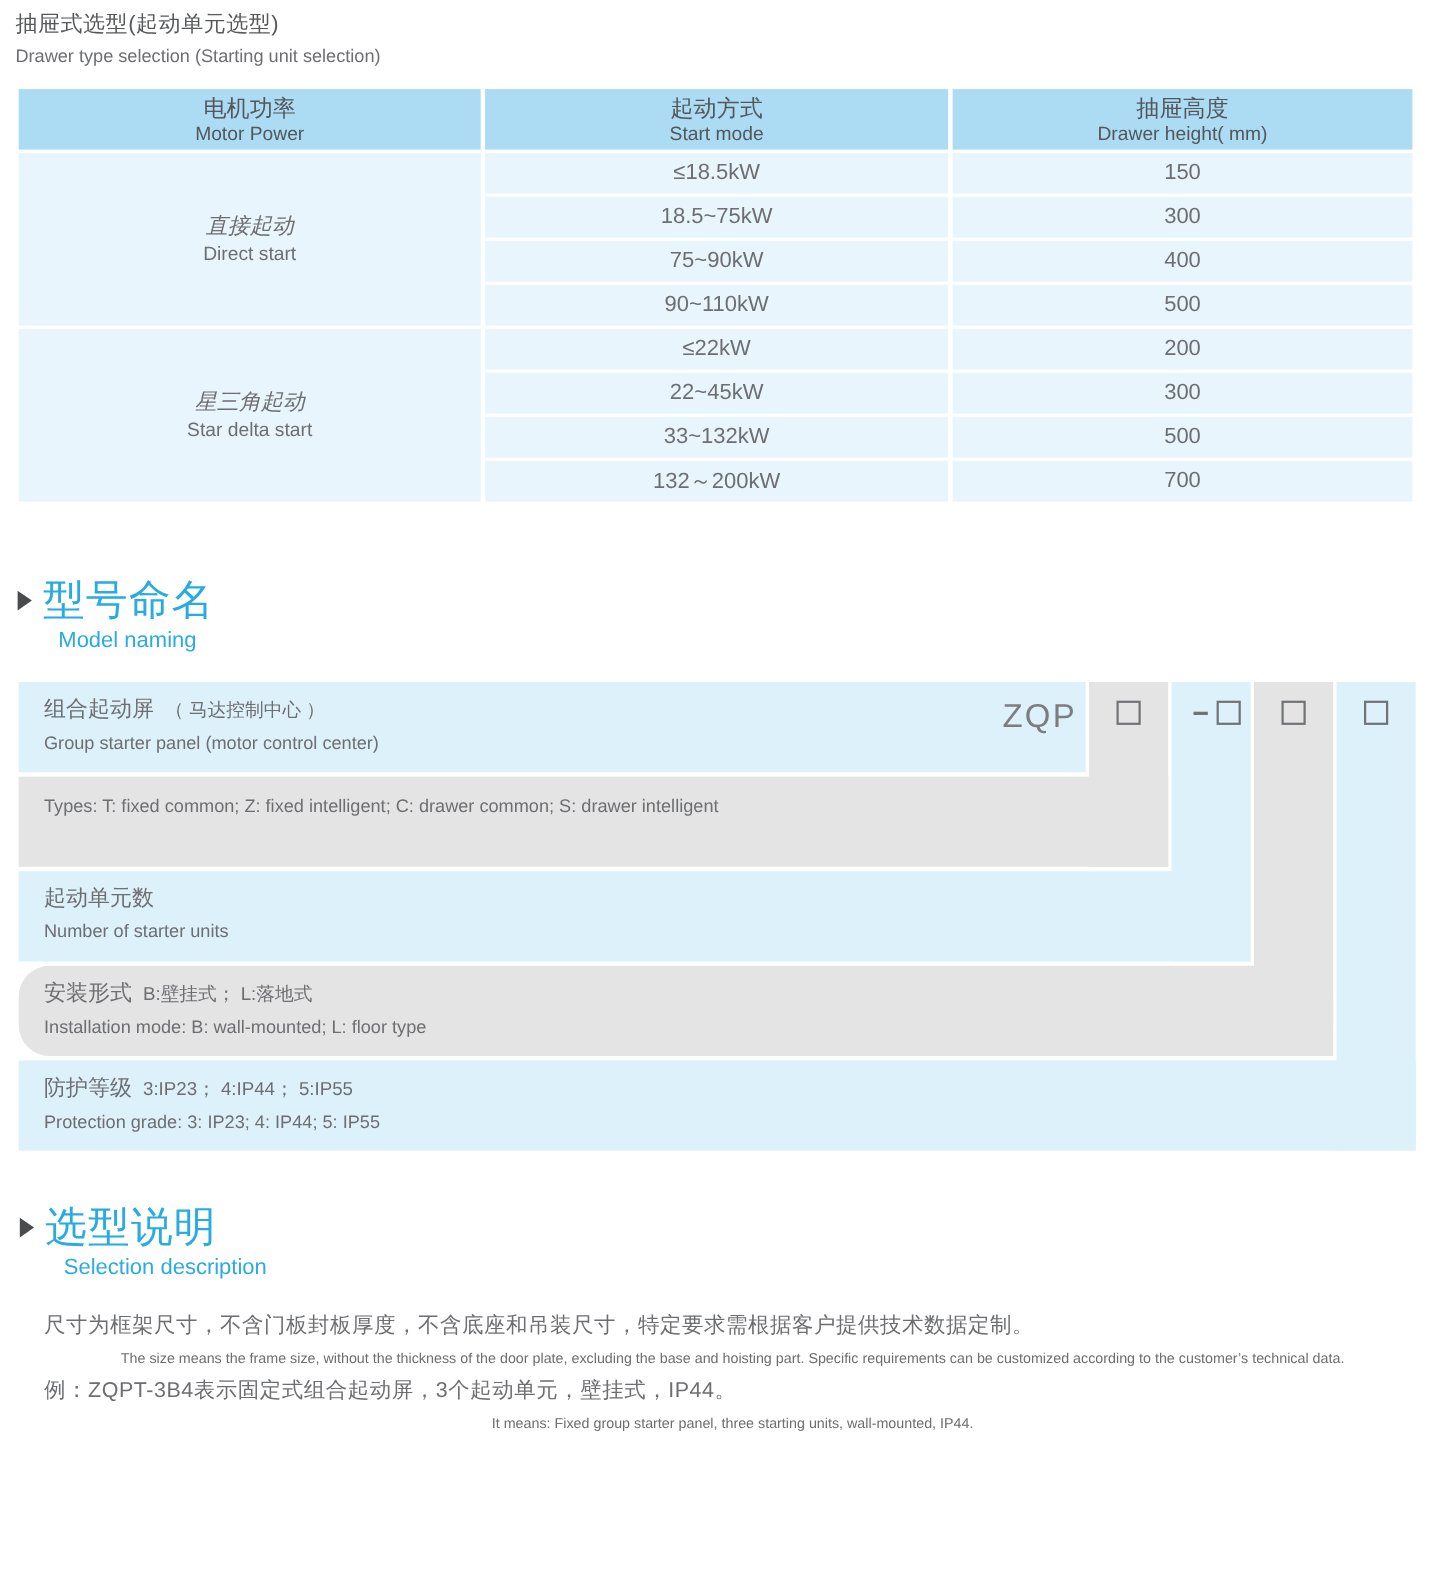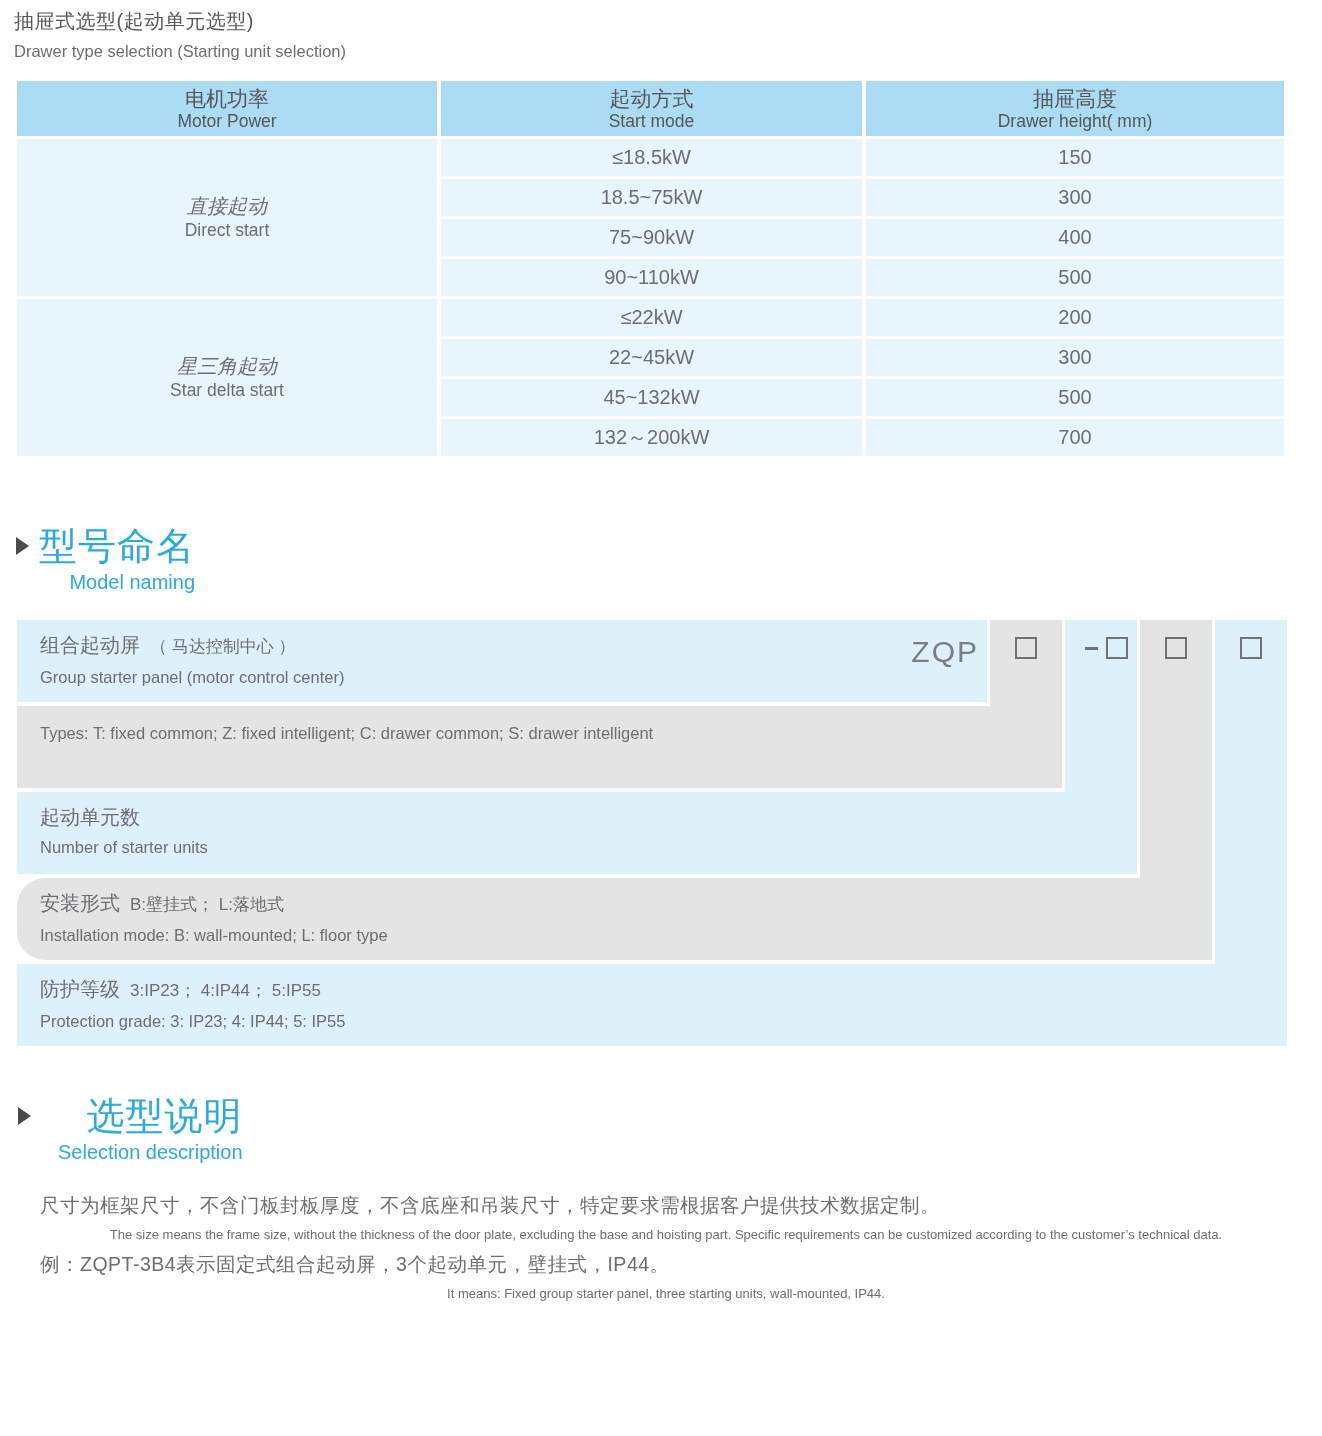--- a/index.html
+++ b/index.html
@@ -31,29 +31,29 @@
   .th-en{font-size:17.5px;line-height:21px;}
   .td{
     background:#e9f5fd;display:flex;align-items:center;justify-content:center;
     color:#6d6e71;font-size:20px;
   }
   .td.mode{grid-row:span 4;flex-direction:column;}
   .mode-zh{font-size:20px;line-height:26px;font-style:italic;}
   .mode-en{font-size:17.5px;line-height:23px;}
 
   
-  .section-head{display:flex;align-items:flex-start;text-align:right;}
+  .section-head{display:flex;align-items:flex-start;}
   .tri{
     width:0;height:0;border-left:13px solid #4a4b4d;
     border-top:9px solid transparent;border-bottom:9px solid transparent;
     margin-top:13px;flex:0 0 auto;
   }
   .sec-titles{margin-left:10px;}
   .sec-zh{font-size:38px;color:#29abe2;letter-spacing:1px;line-height:44px;}
-  .sec-en{font-size:20px;color:#29abe2;margin-top:3px;}
+  .sec-en{font-size:20px;color:#29abe2;margin-top:3px;margin-left:14px;}
   #section-model{left:16px;top:524px;}
   #section-selection{left:18px;top:1094px;}
   #section-selection .sec-en{margin-left:17px;}
 
   
   #diagram{left:17px;top:620px;width:1270px;height:408px;}
   .drow,.band{position:absolute;}
   .blue{background:#ddf1fb;}
   .gray{background:#e4e4e5;}
   .drow{left:0;height:82px;padding:11px 0 0 23px;box-sizing:border-box;color:#6d6e71;}
@@ -112,21 +112,21 @@
   <div class="td">500</div>
 
   <div class="td mode">
     <div class="mode-zh">星三角起动</div>
     <div class="mode-en">Star delta start</div>
   </div>
   <div class="td">≤22kW</div>
   <div class="td">200</div>
   <div class="td">22~45kW</div>
   <div class="td">300</div>
-  <div class="td">45~132kW</div>
+  <div class="td">33~132kW</div>
   <div class="td">500</div>
   <div class="td">132～200kW</div>
   <div class="td">700</div>
 </div>
 
 <div class="abs section-head" id="section-model">
   <div class="tri"></div>
   <div class="sec-titles">
     <div class="sec-zh">型号命名</div>
     <div class="sec-en">Model naming</div>

